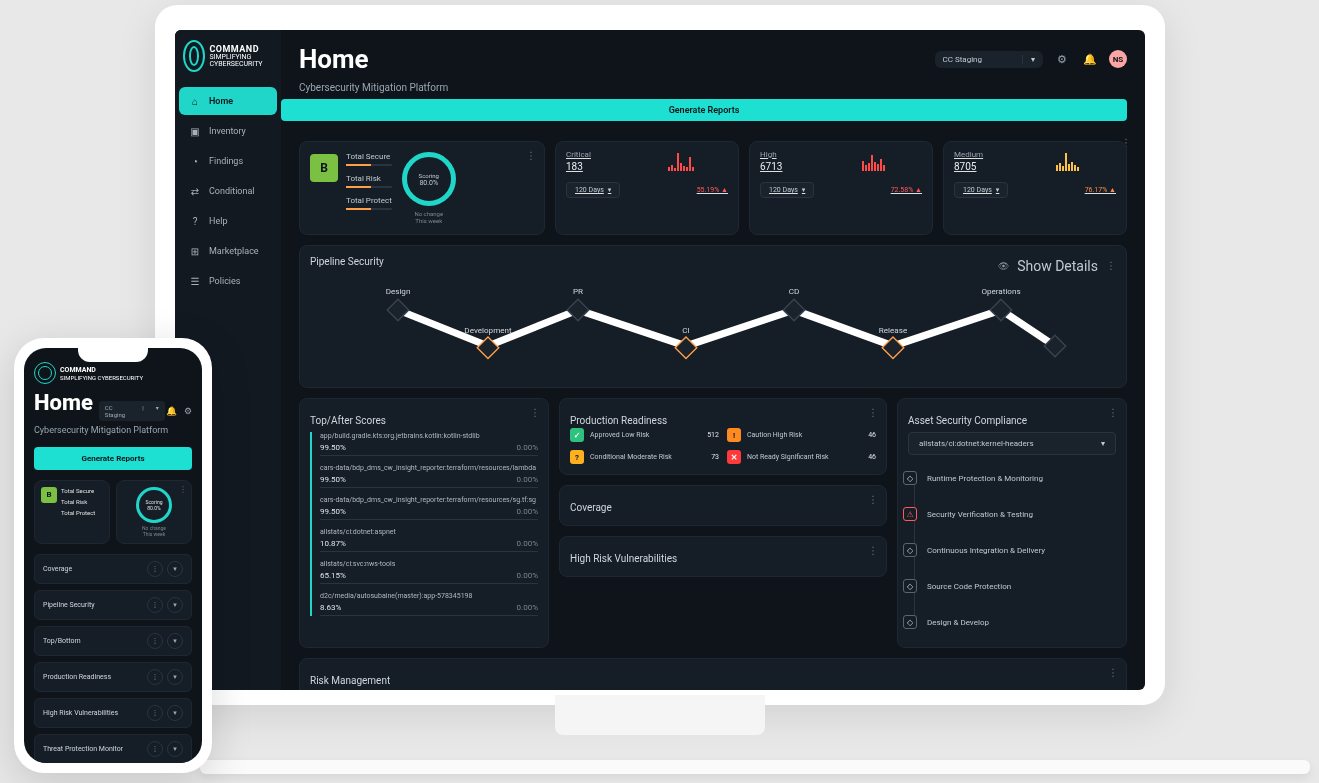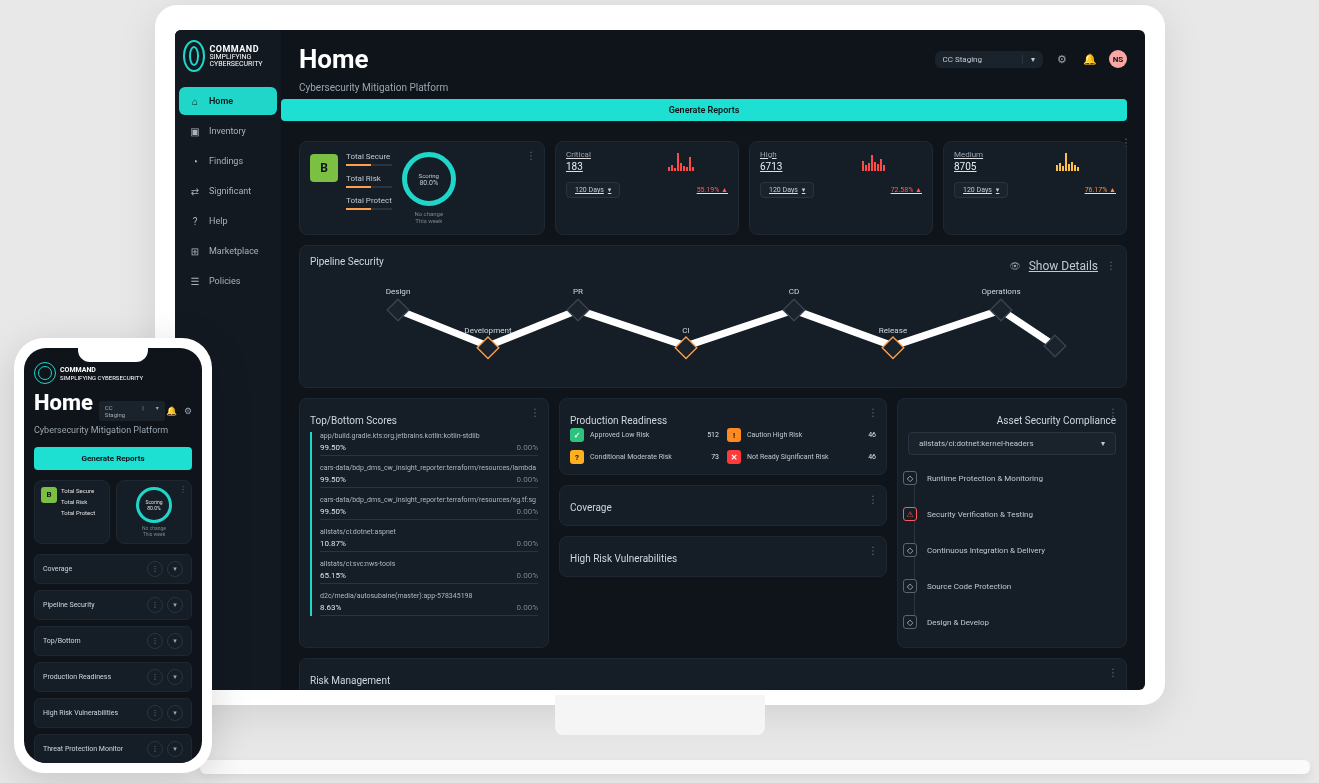--- a/index.html
+++ b/index.html
@@ -59,21 +59,21 @@
 .spark .bar{display:inline-block;width:2px;margin-right:1px;background:#ff4a4a;vertical-align:bottom;}
 .spark.yellow .bar{background:#ffc04a;}
 .sev-foot{display:flex;justify-content:space-between;align-items:center;margin-top:10px;}
 .days-btn{background:#1a222c;border:1px solid #2a3440;padding:3px 8px;border-radius:4px;font-size:7px;color:#c0c8d0;display:flex;gap:4px;align-items:center;}
 .trend{font-size:7px;color:#ff5a5a;}
 .trend.up{color:#ff8a4a;}
 
 
 .pipeline-card{flex:1;}
 .pipeline-head{display:flex;justify-content:space-between;align-items:center;}
-.show-details{font-size:12px;color:#c0c8d0;text-decoration:underline;cursor:pointer;display:flex;gap:4px;align-items:center;text-align:right;}
+.show-details{font-size:14px;color:#c0c8d0;cursor:pointer;display:flex;gap:4px;align-items:center;text-align:right;}
 .pipeline-svg{width:100%;height:90px;margin-top:8px;}
 
 
 .col{display:flex;flex-direction:column;gap:10px;}
 .scores-list{display:flex;flex-direction:column;gap:8px;margin-top:4px;border-left:2px solid #1fd6c9;padding-left:8px;max-height:200px;overflow:hidden;}
 .score-item{font-size:7px;color:#9aa5b0;}
 .score-item .path{color:#b0b8c2;}
 .score-row{display:flex;justify-content:space-between;margin-top:3px;font-size:8px;}
 .score-row .pct{color:#e0e4e8;}
 .score-row .zero{color:#7a8490;}
@@ -156,21 +156,21 @@
         <div class="nav-item">
             <span class="nav-icon">▣</span>
             <span>Inventory</span>
           </div>
         <div class="nav-item">
             <span class="nav-icon">◔</span>
             <span>Findings</span>
           </div>
         <div class="nav-item">
             <span class="nav-icon">⇄</span>
-            <span>Significant</span>
+            <span>Conditional</span>
           </div>
         <div class="nav-item">
             <span class="nav-icon">?</span>
             <span>Help</span>
           </div>
         <div class="nav-item">
             <span class="nav-icon">⊞</span>
             <span>Marketplace</span>
           </div>
         <div class="nav-item">
@@ -292,21 +292,21 @@
               <text x="370" y="55" text-anchor="middle">CI</text>
               <text x="600" y="55" text-anchor="middle">Release</text>
             </g>
           </svg>
         </div>
           </div>
 
         <div class="row">
           <div class="col" style="width:250px;">
             <div class="card" style="height:250px;">
-              <span class="card-title">Top/Bottom Scores</span>
+              <span class="card-title">Top/After Scores</span>
               <span class="more-dots">⋮</span>
               <div class="scores-list" id="scores-list">
                   <div class="score-item">
                     <div class="path">app/build.gradle.kts:org.jetbrains.kotlin:kotlin-stdlib</div>
                     <div class="score-row">
                       <span class="pct">99.50%</span>
                       <span class="zero">0.00%</span>
                     </div>
                     <div class="thin-bar"></div>
                   </div>
@@ -383,21 +383,21 @@
             <div class="card">
               <span class="card-title">Coverage</span>
               <span class="more-dots">⋮</span>
             </div>
             <div class="card">
               <span class="card-title">High Risk Vulnerabilities</span>
               <span class="more-dots">⋮</span>
             </div>
           </div>
           <div class="col" style="width:230px;">
-            <div class="card compliance-card" style="height:250px;text-align:right;">
+            <div class="card compliance-card" style="height:250px;">
               <span class="card-title">Asset Security Compliance</span>
               <span class="more-dots">⋮</span>
               <div class="comp-select">
                   <span>allstats/ci:dotnet:kernel-headers</span>
                   <span>▾</span>
                 </div>
               <div class="comp-list" id="comp-list">
                   <div class="comp-item">
                     <span class="comp-icon">◇</span>
                     <span>Runtime Protection &amp; Monitoring</span>

